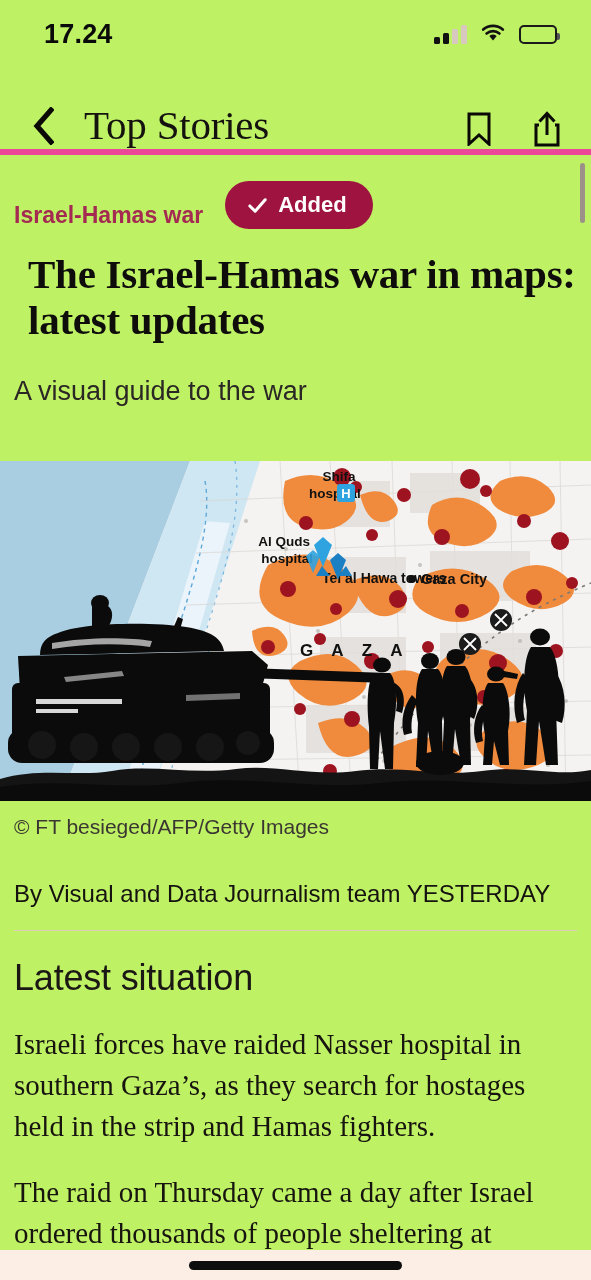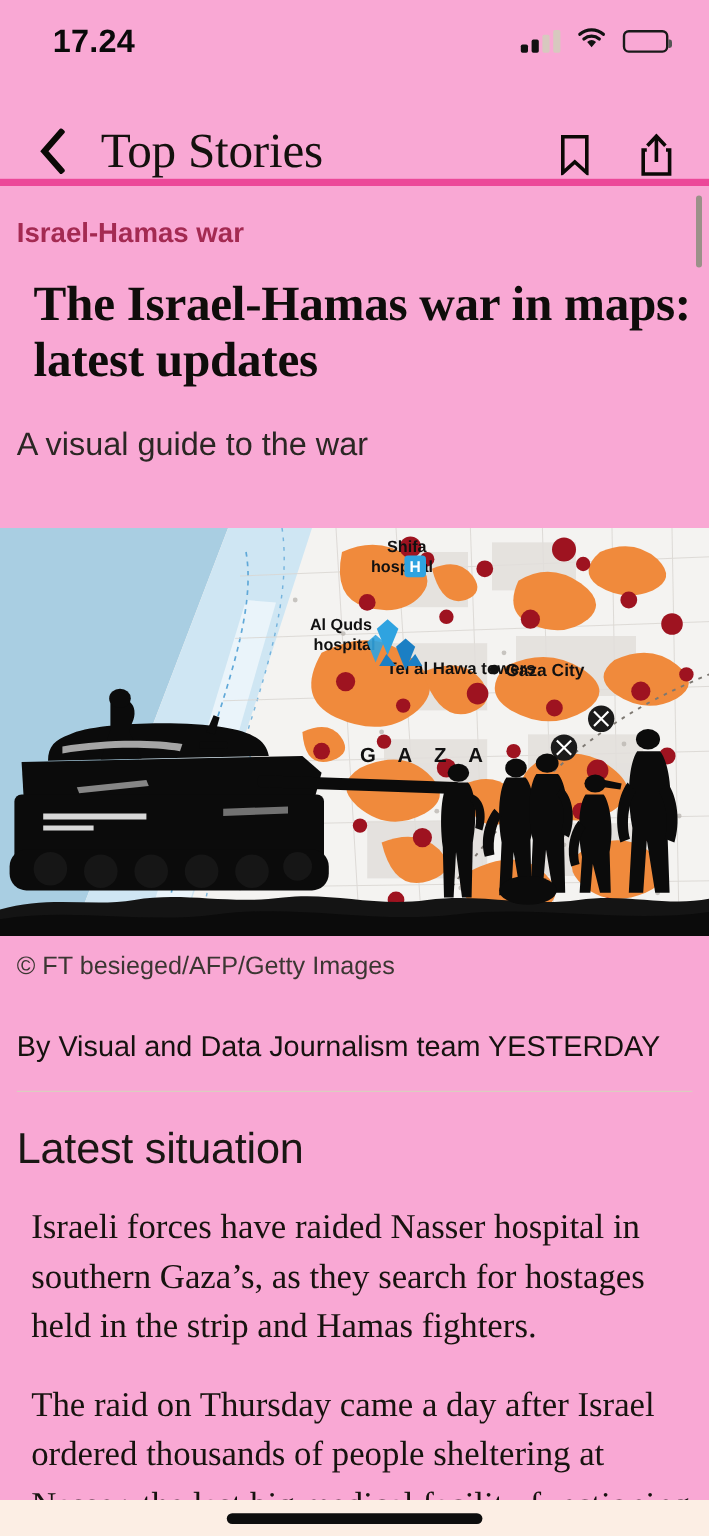--- a/index.html
+++ b/index.html
@@ -13,21 +13,21 @@
   body {
     background: #FCEEE4;
     font-family: "Liberation Sans", sans-serif;
     -webkit-font-smoothing: antialiased;
   }
 
   .phone {
     position: relative;
     width: 591px;
     height: 1280px;
-    background: #f9a8d4;
+    background: #bef264;
     overflow: hidden;
   }
 
   
   .status-bar {
     position: relative;
     height: 68px;
     display: flex;
     align-items: center;
     justify-content: space-between;
@@ -228,21 +228,20 @@
     padding: 26px 14px 0 14px;
     font-weight: 400;
     letter-spacing: -0.2px;
   }
   .body-para {
     font-family: "Liberation Serif", serif;
     font-size: 29px;
     line-height: 1.42;
     color: #17130f;
     padding: 25px 14px 0 14px;
-    margin-left: 12px;
   }
 
   
   .home-indicator-bar {
     position: absolute;
     left: 0;
     bottom: 0;
     width: 591px;
     height: 30px;
     display: flex;
@@ -308,20 +307,26 @@
   </div>
 
   <div class="scroll-area">
 
     <div class="scrollbar-track">
       <div class="scrollbar-thumb"></div>
     </div>
 
     <div class="topic-row">
       <span class="topic-tag">Israel-Hamas war</span>
+      <button class="added-pill">
+        <svg class="check-icon" viewBox="0 0 22 22" aria-hidden="true">
+          <path d="M3 11.5 L8.5 17 L19 5" fill="none" stroke="#ffffff" stroke-width="3.2" stroke-linecap="round" stroke-linejoin="round"></path>
+        </svg>
+        <span>Added</span>
+      </button>
     </div>
 
     <h1 class="headline">The Israel-Hamas war in maps: latest updates</h1>
     <p class="standfirst">A visual guide to the war</p>
 
     <div class="hero-wrap">
       <svg class="hero-svg" viewBox="0 0 591 340" preserveAspectRatio="none" aria-hidden="true">
         <defs>
           <clipPath id="heroClip">
               <rect x="0" y="0" width="591" height="340"></rect>

